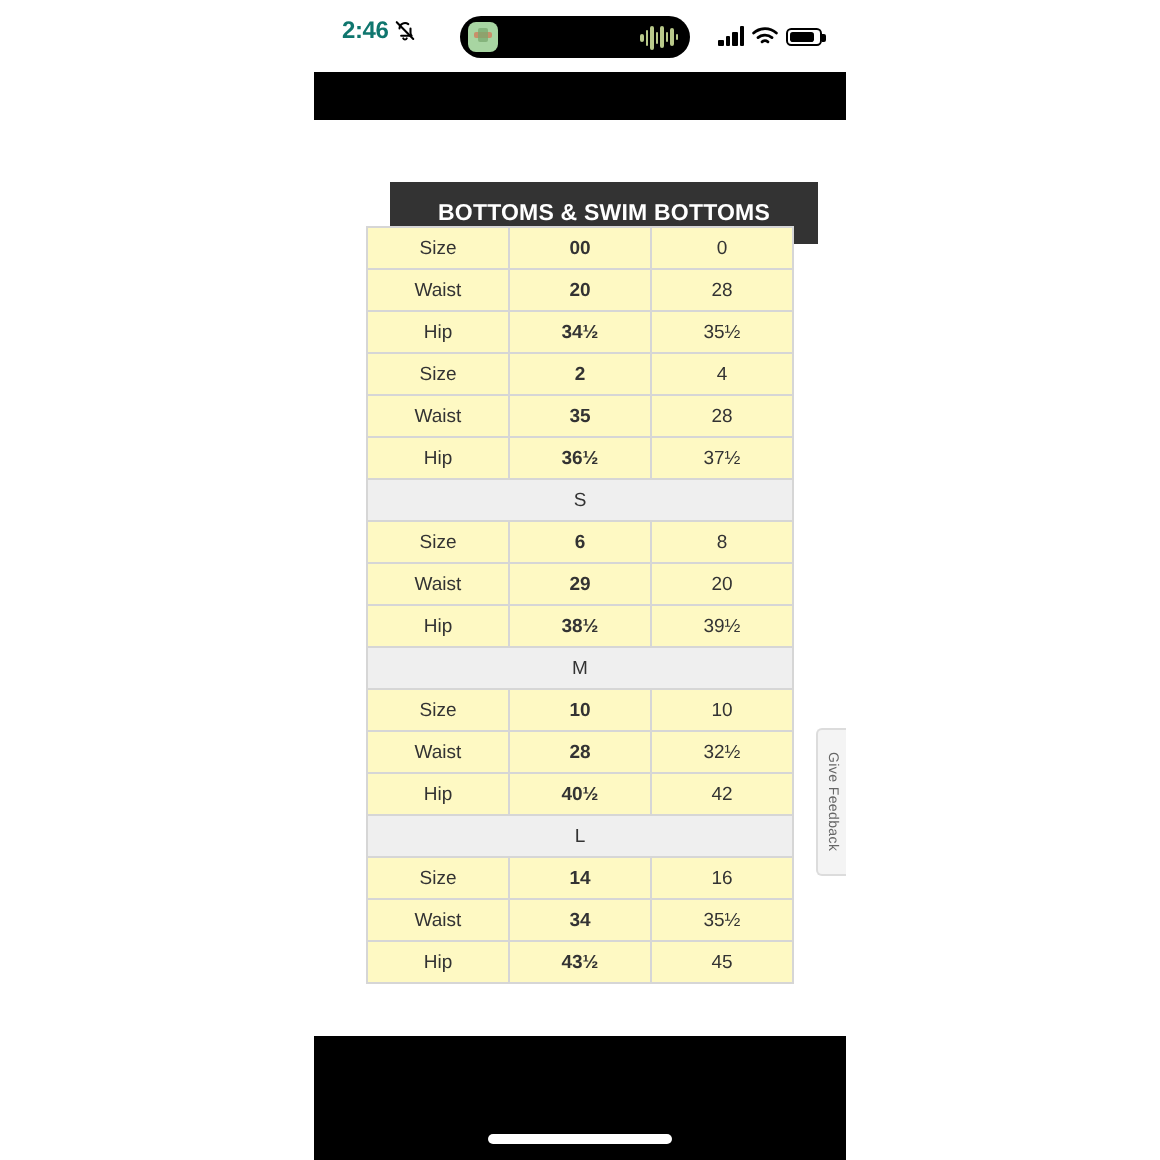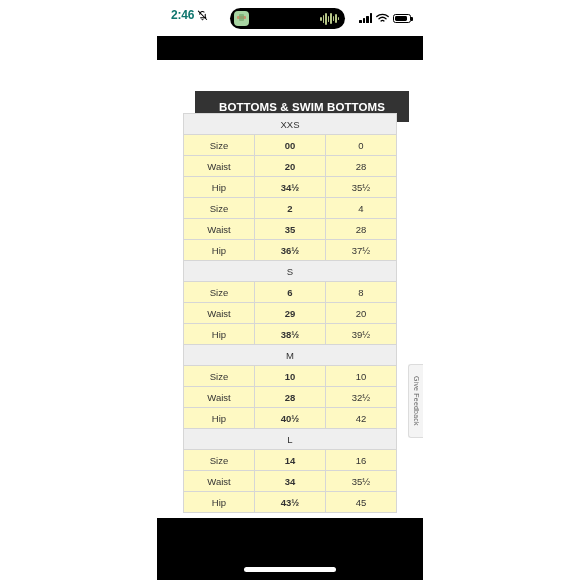--- a/index.html
+++ b/index.html
@@ -346,23 +346,20 @@
 
     <div class="page-content">
 
       <div class="section-banner">
         <span class="section-banner-text">BOTTOMS &amp; SWIM BOTTOMS</span>
       </div>
 
       <table class="size-table">
         <tbody>
 
-          <tr class="size-group-row">
-            <td colspan="3">XXS</td>
-          </tr>
           <tr>
             <td class="col-label">Size</td>
             <td class="col-v1">00</td>
             <td class="col-v2">0</td>
           </tr>
           <tr>
             <td class="col-label">Waist</td>
             <td class="col-v1">20</td>
             <td class="col-v2">28</td>
           </tr>

